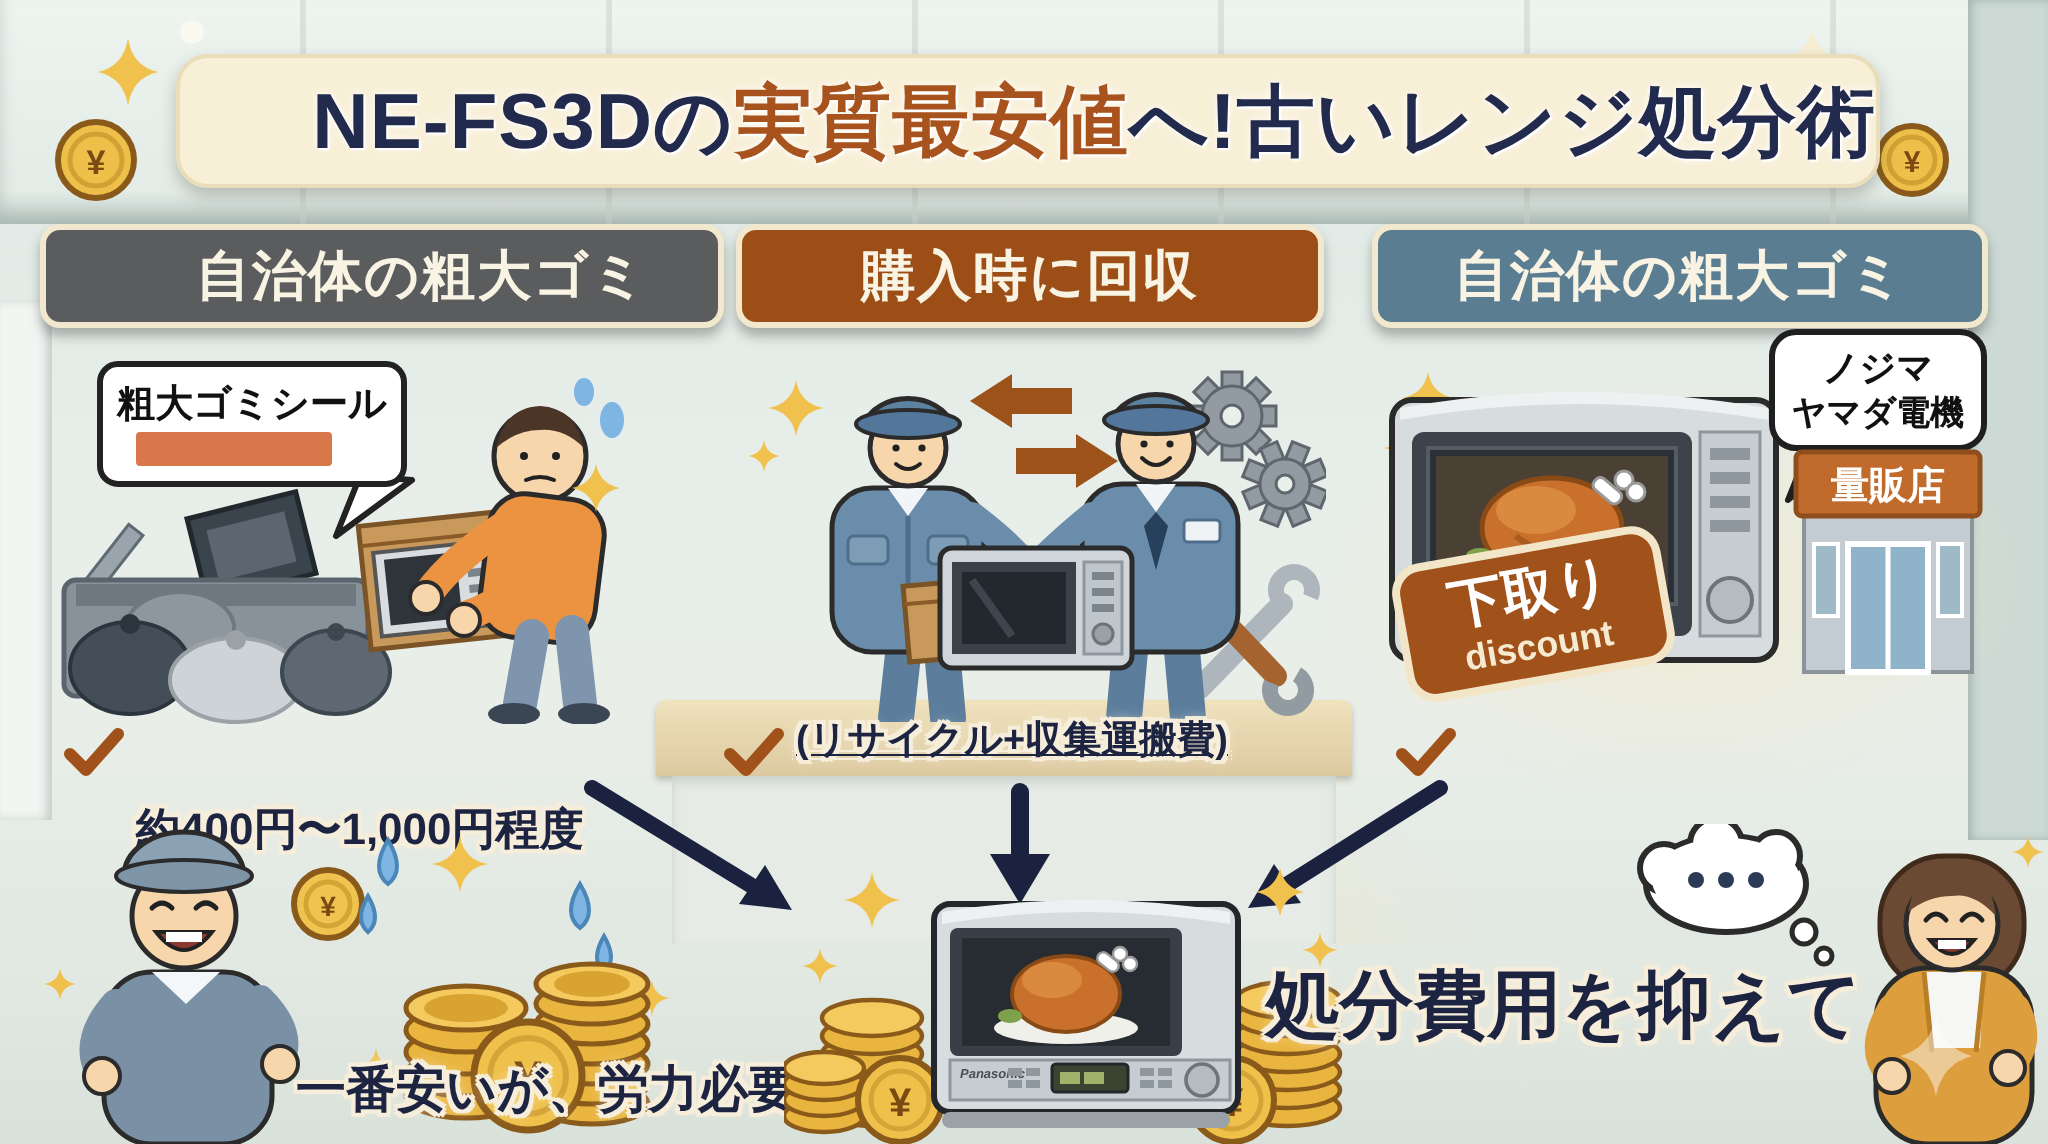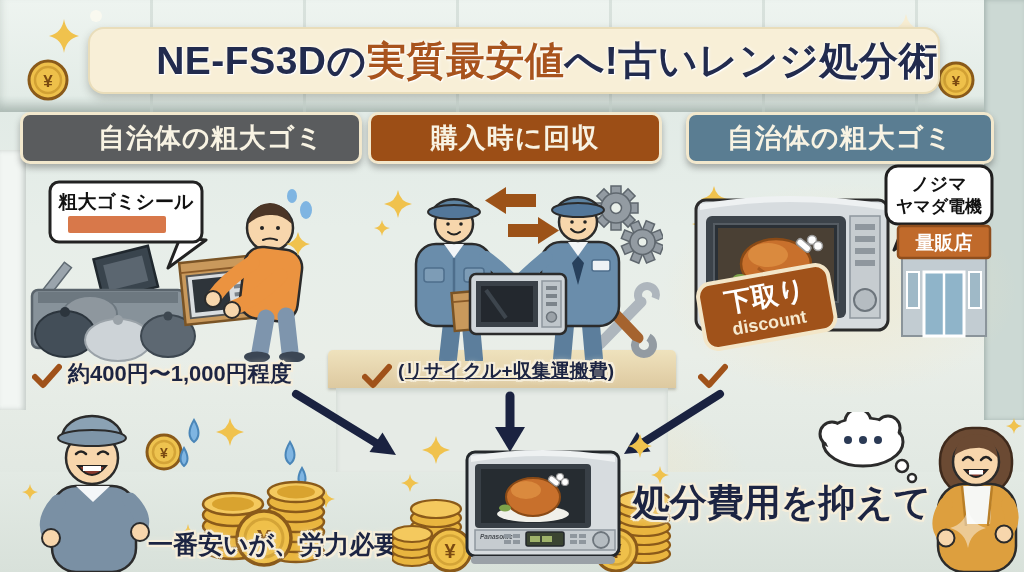--- a/index.html
+++ b/index.html
@@ -37,21 +37,21 @@
   .hdr1{left:20px;width:296px;background:#5a5c5e;padding-left:40px;}
   .hdr2{left:368px;width:288px;background:#9c4e16;}
   .hdr3{left:686px;width:302px;background:#5a7d92;}
 
   .illu{position:absolute;}
   .halo{color:#1c2442;font-weight:800;
     text-shadow:2px 0 0 #f6eeda,-2px 0 0 #f6eeda,0 2px 0 #f6eeda,0 -2px 0 #f6eeda,
       2px 2px 0 #f6eeda,-2px -2px 0 #f6eeda,2px -2px 0 #f6eeda,-2px 2px 0 #f6eeda,0 0 7px #f6eeda;}
   .check-row{position:absolute;display:flex;align-items:flex-start;gap:6px;}
   .check-row svg{flex:0 0 auto;margin-top:3px;}
-  .cost-line1{font-size:22px;line-height:1.25;white-space:nowrap;}
+  .cost-line1{font-size:22px;line-height:1.25;white-space:nowrap;margin-top:41px;}
   .cost-line2{font-size:19px;line-height:1.2;white-space:nowrap;text-decoration:underline;}
   .row2-text{text-align:center;}
   .caption-left{position:absolute;left:148px;top:528px;font-size:25px;white-space:nowrap;text-align:right;}
   .caption-right{position:absolute;left:632px;top:478px;width:300px;text-align:center;}
   .caption-right .l1{font-size:37px;white-space:nowrap;}
   .caption-right .l2{font-size:28px;white-space:nowrap;}
   svg text{font-family:"Liberation Sans","DejaVu Sans",sans-serif;}
 </style>
 </head>
 <body>

